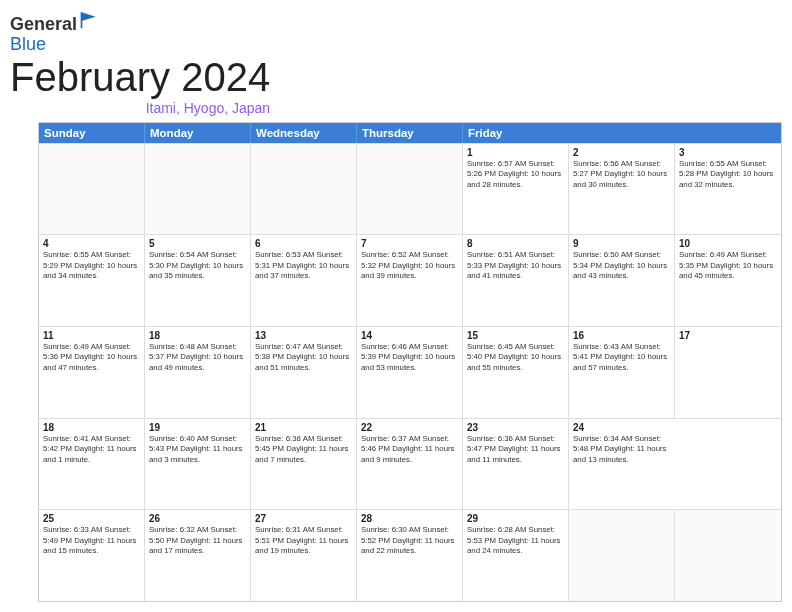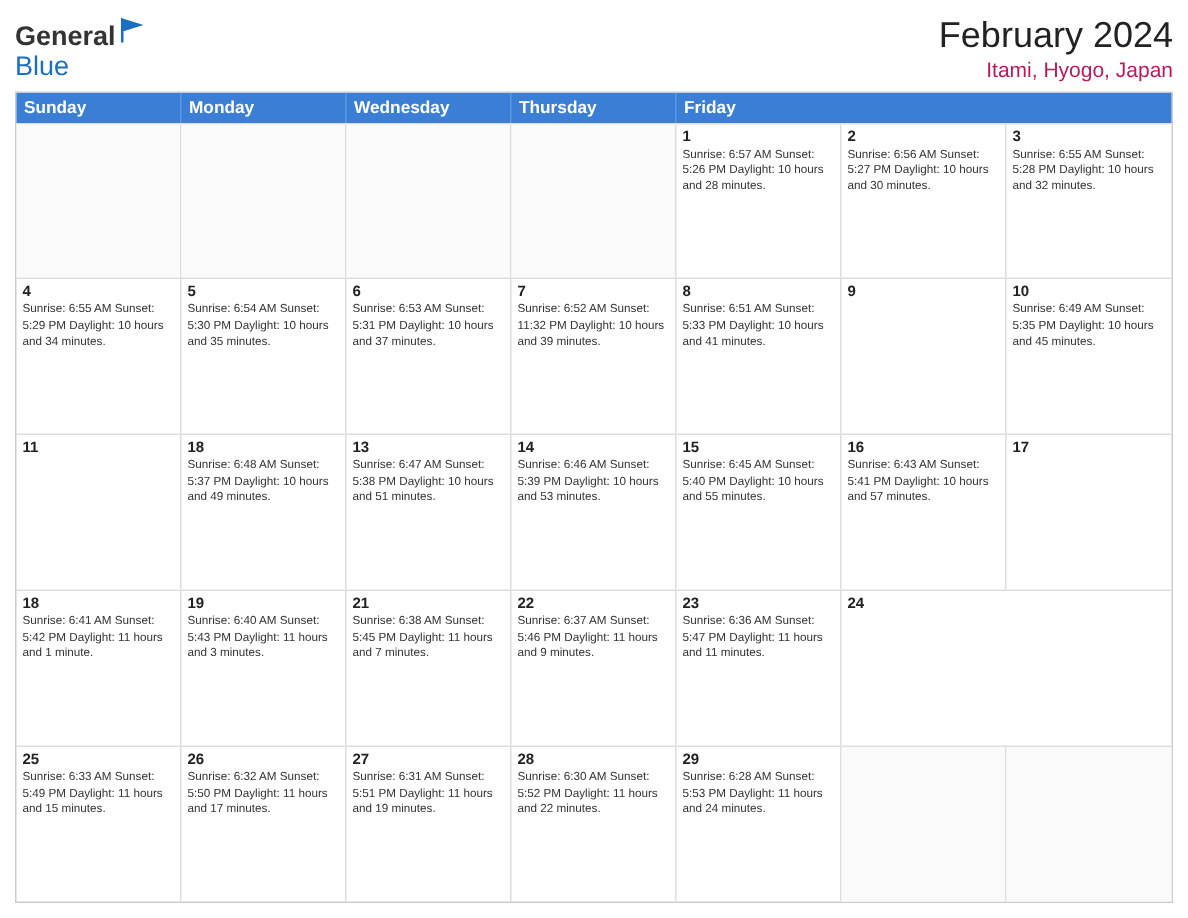--- a/index.html
+++ b/index.html
@@ -15,20 +15,21 @@
       height: 612px;
       padding: 10px;
       display: flex;
       flex-direction: column;
     }
     .header {
       display: flex;
       align-items: flex-start;
       justify-content: space-between;
       margin-bottom: 6px;
+      flex-direction: column;
     }
     .logo {
       display: flex;
       align-items: center;
     }
     .logo-text {
       font-size: 18px;
       line-height: 1.1;
     }
     .logo-general {
@@ -41,33 +42,34 @@
     }
     .logo-icon {
       width: 20px;
       height: 20px;
       margin-left: 2px;
     }
     .title-block {
       text-align: right;
     }
     .main-title {
-      font-size: 24px;
+      font-size: 40px;
       font-weight: normal;
       color: #222;
     }
     .subtitle {
       font-size: 14px;
-      color: #be185d;
+      color: #8b5cf6;
     }
     .calendar {
       flex: 1;
       display: flex;
       flex-direction: column;
       border: 1px solid #ccc;
+      margin-left: 28px;
     }
     .cal-header-row {
       display: grid;
       grid-template-columns: repeat(7, 1fr);
       background: #3a7fd5;
     }
     .cal-header-cell {
       color: #fff;
       font-size: 11.5px;
       font-weight: bold;
@@ -182,45 +184,53 @@
           <div class="cal-cell">
             <div class="day-num">6</div>
             <div class="day-info">Sunrise: 6:53 AM
 Sunset: 5:31 PM
 Daylight: 10 hours
 and 37 minutes.</div>
           </div>
           <div class="cal-cell">
             <div class="day-num">7</div>
             <div class="day-info">Sunrise: 6:52 AM
-Sunset: 11:32 PM
+Sunset: 5:32 PM
 Daylight: 10 hours
 and 39 minutes.</div>
           </div>
           <div class="cal-cell">
             <div class="day-num">8</div>
             <div class="day-info">Sunrise: 6:51 AM
 Sunset: 5:33 PM
 Daylight: 10 hours
 and 41 minutes.</div>
           </div>
           <div class="cal-cell">
             <div class="day-num">9</div>
+            <div class="day-info">Sunrise: 6:50 AM
+Sunset: 5:34 PM
+Daylight: 10 hours
+and 43 minutes.</div>
           </div>
           <div class="cal-cell">
             <div class="day-num">10</div>
             <div class="day-info">Sunrise: 6:49 AM
 Sunset: 5:35 PM
 Daylight: 10 hours
 and 45 minutes.</div>
           </div>
         </div>
         <div class="cal-row">
           <div class="cal-cell">
             <div class="day-num">11</div>
+            <div class="day-info">Sunrise: 6:49 AM
+Sunset: 5:36 PM
+Daylight: 10 hours
+and 47 minutes.</div>
           </div>
           <div class="cal-cell">
             <div class="day-num">18</div>
             <div class="day-info">Sunrise: 6:48 AM
 Sunset: 5:37 PM
 Daylight: 10 hours
 and 49 minutes.</div>
           </div>
           <div class="cal-cell">
             <div class="day-num">13</div>
@@ -285,20 +295,24 @@
           </div>
           <div class="cal-cell">
             <div class="day-num">23</div>
             <div class="day-info">Sunrise: 6:36 AM
 Sunset: 5:47 PM
 Daylight: 11 hours
 and 11 minutes.</div>
           </div>
           <div class="cal-cell">
             <div class="day-num">24</div>
+            <div class="day-info">Sunrise: 6:34 AM
+Sunset: 5:48 PM
+Daylight: 11 hours
+and 13 minutes.</div>
           </div>
         </div>
         <div class="cal-row">
           <div class="cal-cell">
             <div class="day-num">25</div>
             <div class="day-info">Sunrise: 6:33 AM
 Sunset: 5:49 PM
 Daylight: 11 hours
 and 15 minutes.</div>
           </div>

